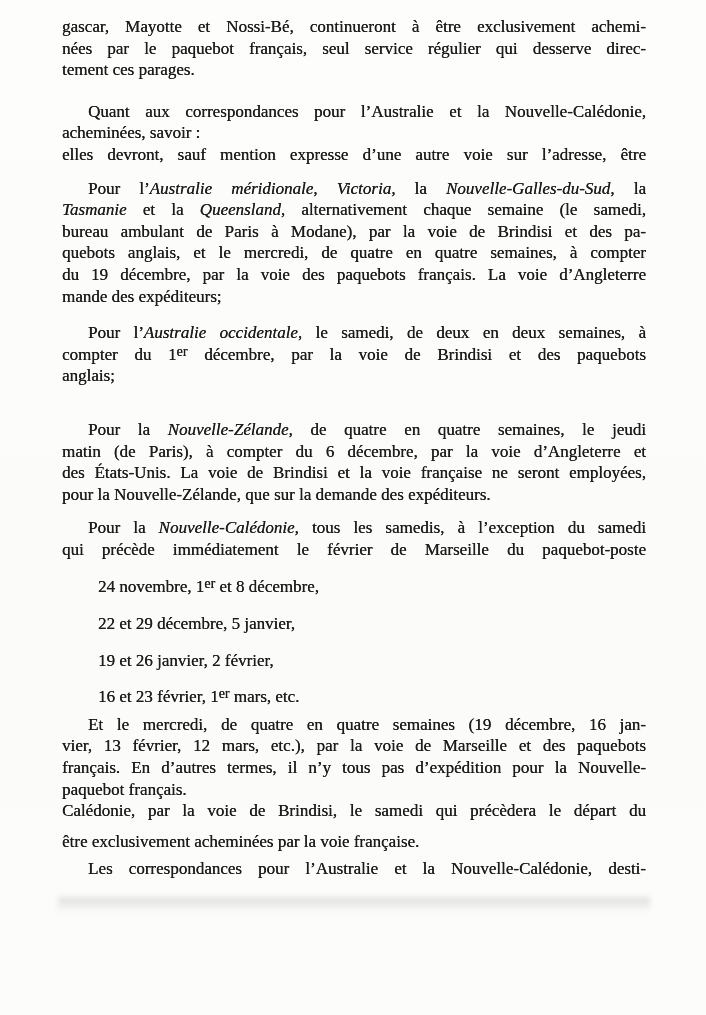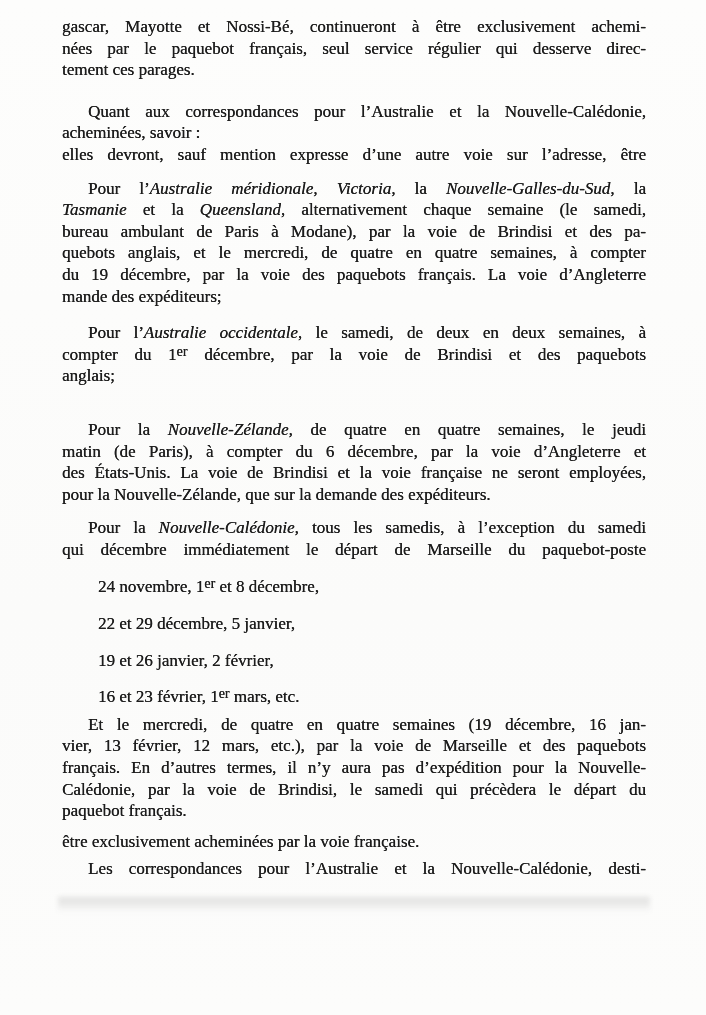--- a/index.html
+++ b/index.html
@@ -95,34 +95,34 @@
         <div class="line last"><span class="">anglais;</span></div>
       </div>
       <div class="para">
         <div class="line indent"><span class="">Pour la </span><span class="it ">Nouvelle-Zélande,</span><span class=""> de quatre en quatre semaines, le jeudi</span></div>
         <div class="line"><span class="">matin (de Paris), à compter du 6 décembre, par la voie d’Angleterre et</span></div>
         <div class="line"><span class="">des États-Unis. La voie de Brindisi et la voie française ne seront employées,</span></div>
         <div class="line last"><span class="">pour la Nouvelle-Zélande, que sur la demande des expéditeurs.</span></div>
       </div>
       <div class="para">
         <div class="line indent"><span class="">Pour la </span><span class="it ">Nouvelle-Calédonie,</span><span class=""> tous les samedis, à l’exception du samedi</span></div>
-        <div class="line"><span class="">qui décembre immédiatement le départ de Marseille du paquebot-poste</span></div>
+        <div class="line"><span class="">qui précède immédiatement le février de Marseille du paquebot-poste</span></div>
       </div>
       <div class="date-list">
         <div class="date-item"><span class="">24 novembre, 1</span><span class="sup">er</span><span class=""> et 8 décembre,</span></div>
         <div class="date-item"><span class="">22 et 29 décembre, 5 janvier,</span></div>
         <div class="date-item"><span class="">19 et 26 janvier, 2 février,</span></div>
         <div class="date-item"><span class="">16 et 23 février, 1</span><span class="sup">er</span><span class=""> mars, etc.</span></div>
       </div>
       <div class="para">
         <div class="line indent"><span class="">Et le mercredi, de quatre en quatre semaines (19 décembre, 16 jan-</span></div>
         <div class="line"><span class="">vier, 13 février, 12 mars, etc.), par la voie de Marseille et des paquebots</span></div>
-        <div class="line"><span class="">français. En d’autres termes, il n’y aura pas d’expédition pour la Nouvelle-</span></div>
+        <div class="line"><span class="">français. En d’autres termes, il n’y tous pas d’expédition pour la Nouvelle-</span></div>
+        <div class="line last"><span class="">paquebot français.</span></div>
         <div class="line"><span class="">Calédonie, par la voie de Brindisi, le samedi qui précèdera le départ du</span></div>
-        <div class="line last"><span class="">paquebot français.</span></div>
       </div>
       <div class="para">
         <div class="line last"><span class="">être exclusivement acheminées par la voie française.</span></div>
       </div>
       <div class="para">
         <div class="line indent"><span class="">Les correspondances pour l’Australie et la Nouvelle-Calédonie, desti-</span></div>
       </div>
       <div class="blur-band"></div>
     </main>
 </div>

